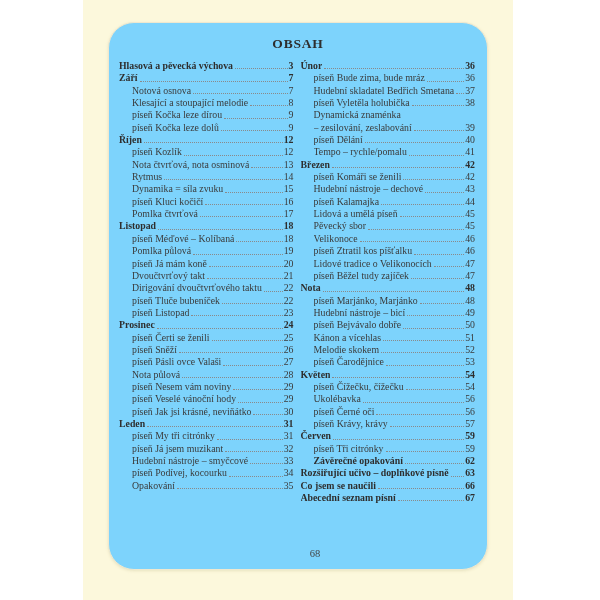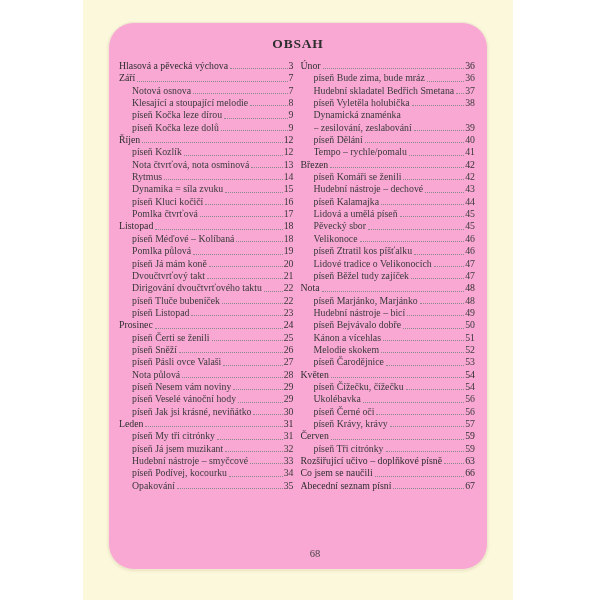--- a/index.html
+++ b/index.html
@@ -7,38 +7,38 @@
     width:600px;height:600px;position:relative;background:#ffffff;
     font-family:"Liberation Serif","DejaVu Serif",serif;
     overflow:hidden;
   }
   .scan-page{
     position:absolute;left:83px;top:0;width:430px;height:600px;
     background:#FCF8DC;
   }
   .card{
     position:absolute;left:25px;top:22px;width:380px;height:548px;
-    background:#f9a8d4;border:1px solid #EFE8CF;border-radius:26px;
+    background:#7dd3fc;border:1px solid #EFE8CF;border-radius:26px;
     box-shadow:0 1px 3px rgba(190,178,128,0.30);
     box-sizing:border-box;
   }
   .title{
     text-align:center;margin-top:13px;margin-bottom:8px;
     font-weight:bold;font-size:13.5px;letter-spacing:0.8px;color:#2E2E2E;
   }
   .toc{
     display:flex;gap:7px;padding:0 12px 0 10px;
   }
   .toc-col{flex:1;min-width:0;}
   .row{
     display:flex;align-items:flex-end;
     font-size:9.8px;line-height:12.35px;color:#3A3A3A;
     white-space:nowrap;overflow:hidden;
   }
-  .row.bold{font-weight:normal;color:#2E2E2E;}
+  .row.bold{font-weight:bold;color:#2E2E2E;}
   .row.indent{padding-left:13px;}
   .row .t{flex:0 1 auto;overflow:hidden;}
   .leader{
     flex:1 1 auto;min-width:5px;height:0;
     border-bottom:1px dotted #8A8A8A;
     margin:0 1px 3px 2px;
   }
   .num{flex:none;}
   .footer{
     position:absolute;left:0;right:0;top:548px;
@@ -381,20 +381,25 @@
           <div class="row bold">
             <span class="t">Červen</span>
             <span class="leader"></span>
             <span class="num">59</span>
           </div>
           <div class="row indent">
             <span class="t">píseň Tři citrónky</span>
             <span class="leader"></span>
             <span class="num">59</span>
           </div>
+          <div class="row bold indent">
+            <span class="t">Závěrečné opakování</span>
+            <span class="leader"></span>
+            <span class="num">62</span>
+          </div>
           <div class="row bold">
             <span class="t">Rozšiřující učivo – doplňkové písně</span>
             <span class="leader"></span>
             <span class="num">63</span>
           </div>
           <div class="row bold">
             <span class="t">Co jsem se naučili</span>
             <span class="leader"></span>
             <span class="num">66</span>
           </div>

